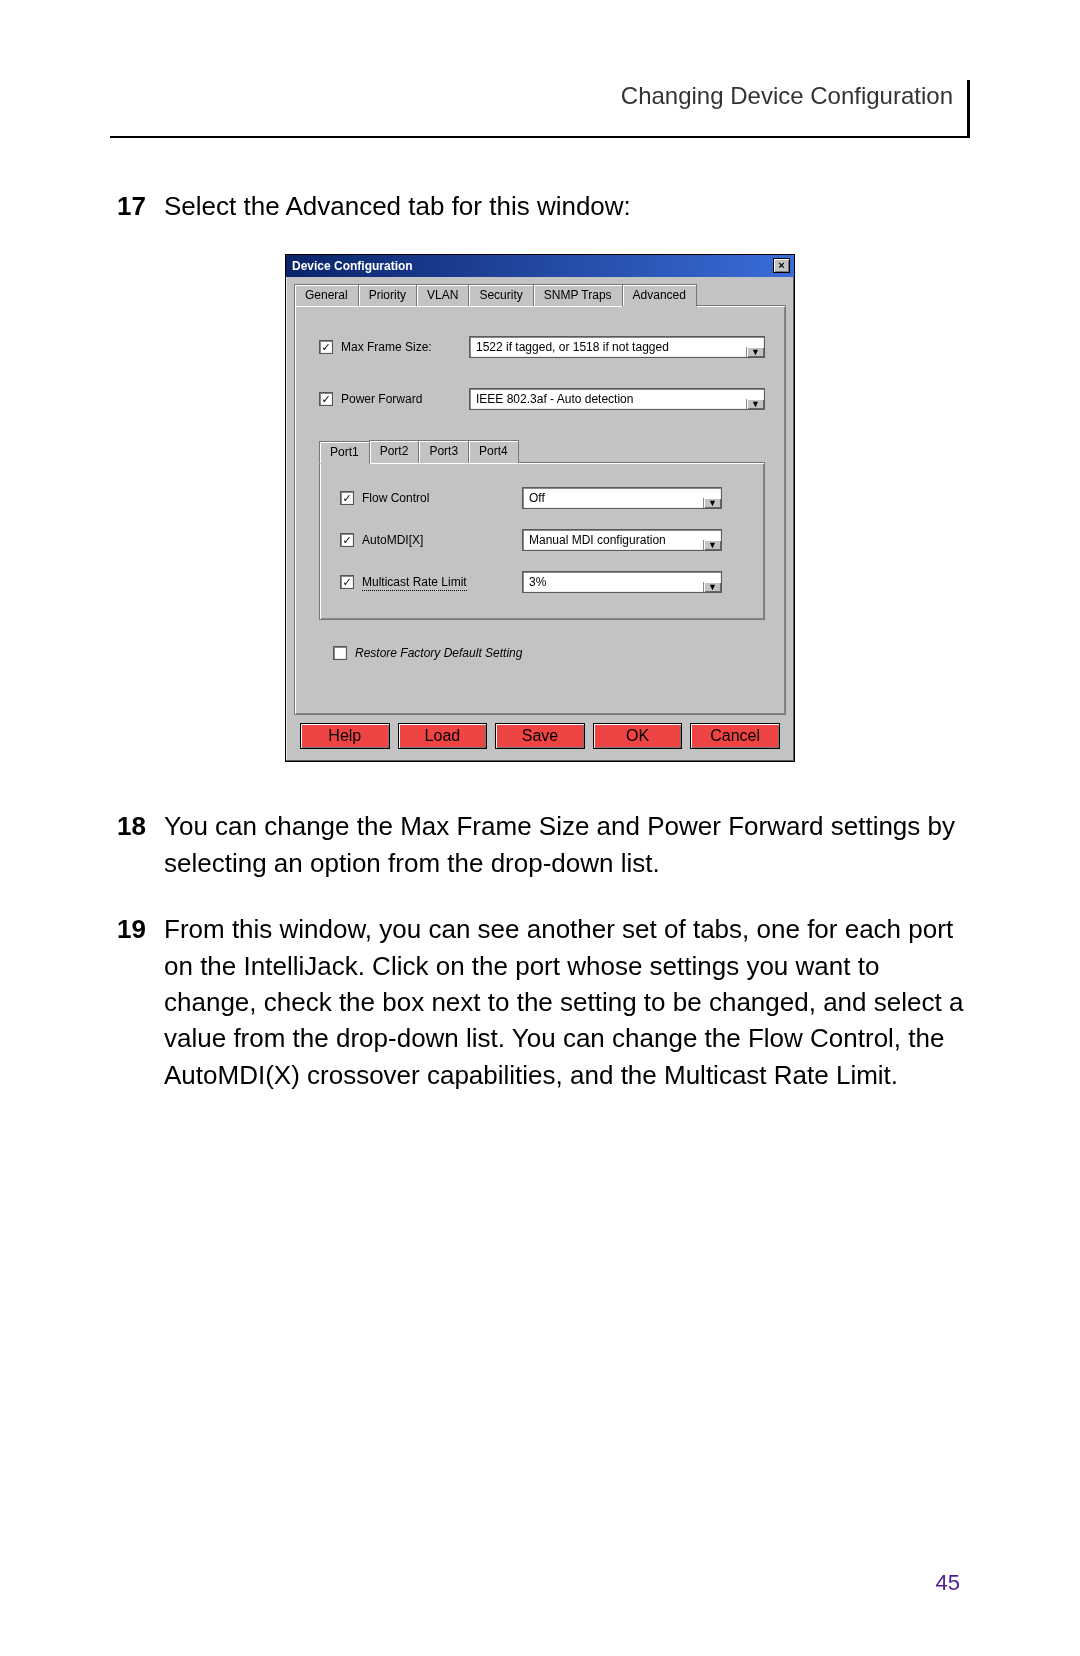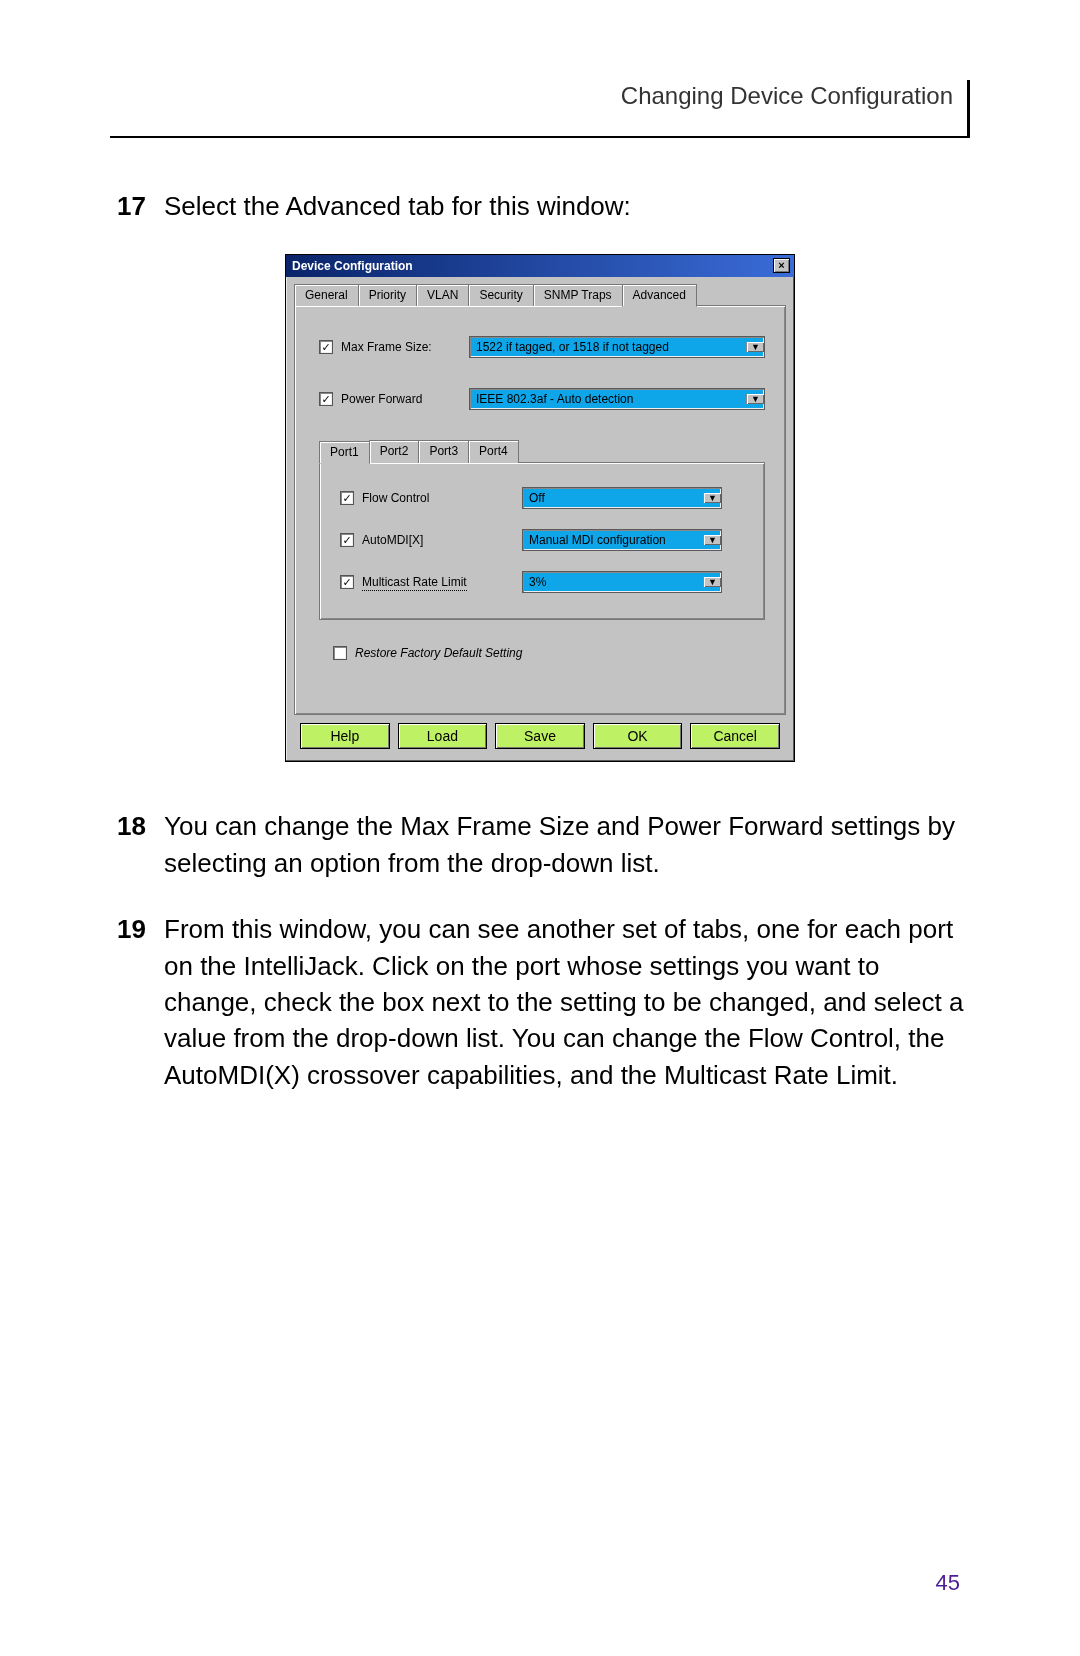--- a/index.html
+++ b/index.html
@@ -143,23 +143,23 @@
   }
   .chk .mark {
     font-size: 11px;
     line-height: 1;
   }
   .lbl { flex: 0 0 128px; }
   .dotted { border-bottom: 1px dotted #000; padding-bottom: 1px; }
   .select {
     flex: 1;
     display: flex;
-    align-items: center;
+    align-items: flex-end;
     height: 22px;
-    background: #0ea5e9;
+    background: #ffffff;
     border: 1px solid #5a5a5a;
     box-shadow: inset 1px 1px 0 #888, inset -1px -1px 0 #eee;
   }
   .select .val {
     flex: 1;
     padding: 3px 6px;
     font-size: 12px;
     white-space: nowrap;
     overflow: hidden;
   }
@@ -199,25 +199,25 @@
 
   .btnrow {
     display: flex;
     gap: 8px;
     padding: 8px 6px 4px 6px;
     justify-content: flex-start;
   }
   .btn {
     flex: 1;
     height: 26px;
-    background: #bef264;
+    background: #ef4444;
     border: 1px solid #000;
     box-shadow: inset 1px 1px 0 #fff, inset -1px -1px 0 #777;
     display: flex; align-items: center; justify-content: center;
-    font-size: 14px;
+    font-size: 16px;
   }
 </style>
 </head>
 <body>
 
 <div class="page">
 
   <div class="running-head">
     <span class="running-head-inner">Changing Device Configuration</span>
   </div>

